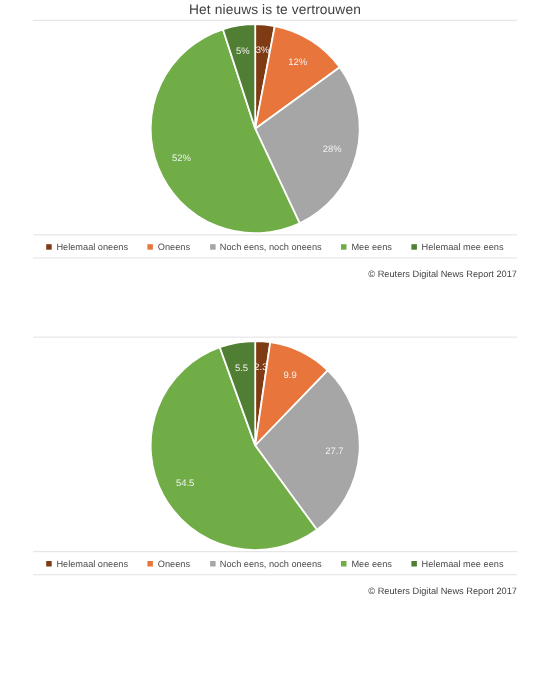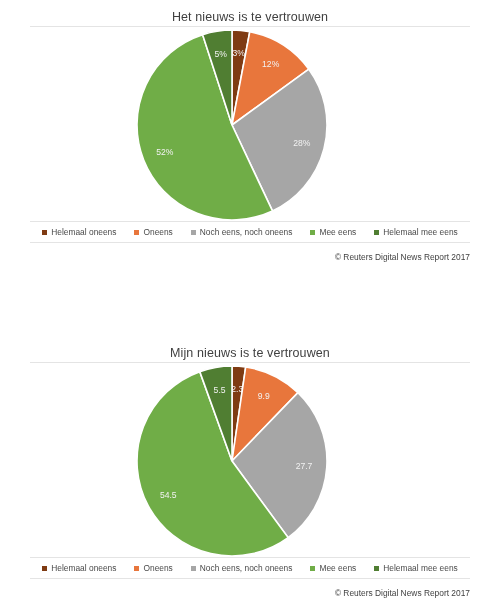--- a/index.html
+++ b/index.html
@@ -22,21 +22,20 @@
   #chart-block-1 { height: 306px; }
   #chart-block-2 { height: 306px; }
 
   .chart-title {
     text-align: center;
     font-size: 12.5px;
     color: #3f3f3f;
     font-weight: normal;
     letter-spacing: 0.1px;
     margin: 0;
-    padding-top: 8px;
     height: 18px;
     line-height: 18px;
   }
   #chart-block-2 .chart-title { padding-top: 38px; }
 
   .rule {
     height: 1px;
     background: #e4e4e4;
     margin: 0 auto;
     width: 440px;
@@ -143,21 +142,20 @@
       <div class="legend-item">
         <span class="legend-swatch" style="background: rgb(80, 126, 50);"></span>
         <span class="legend-label">Helemaal mee eens</span>
       </div>
     </div>
   <div class="rule"></div>
   <div class="credit-row">© Reuters Digital News Report 2017</div>
 </section>
 
 <section class="chart-block" id="chart-block-2">
-  <h2 class="chart-title">Mijn nieuws is te vertrouwen</h2>
   <div class="rule"></div>
   <div class="plot-area">
     <div class="pie-wrap">
       <svg class="pie-svg" id="pie-svg-2" viewBox="0 0 500 194">
           <path d="M 232 98 L 232 3 A 95 95 0 0 1 245.69462345145604 3.9922487848856605 Z" fill="#7F3B13" stroke="#ffffff" stroke-width="1.6"></path>
           <text x="237.2" y="29.0" text-anchor="middle" class="slice-label">2.3</text>
           <path d="M 232 98 L 245.69462345145604 3.9922487848856605 A 95 95 0 0 1 297.94955158336865 29.62122664194247 Z" fill="#E8763C" stroke="#ffffff" stroke-width="1.6"></path>
           <text x="263.8" y="36.2" text-anchor="middle" class="slice-label">9.9</text>
           <path d="M 232 98 L 297.94955158336865 29.62122664194247 A 95 95 0 0 1 288.129233325566 174.64534667078078 Z" fill="#A6A6A6" stroke="#ffffff" stroke-width="1.6"></path>
           <text x="304.0" y="105.9" text-anchor="middle" class="slice-label">27.7</text>

